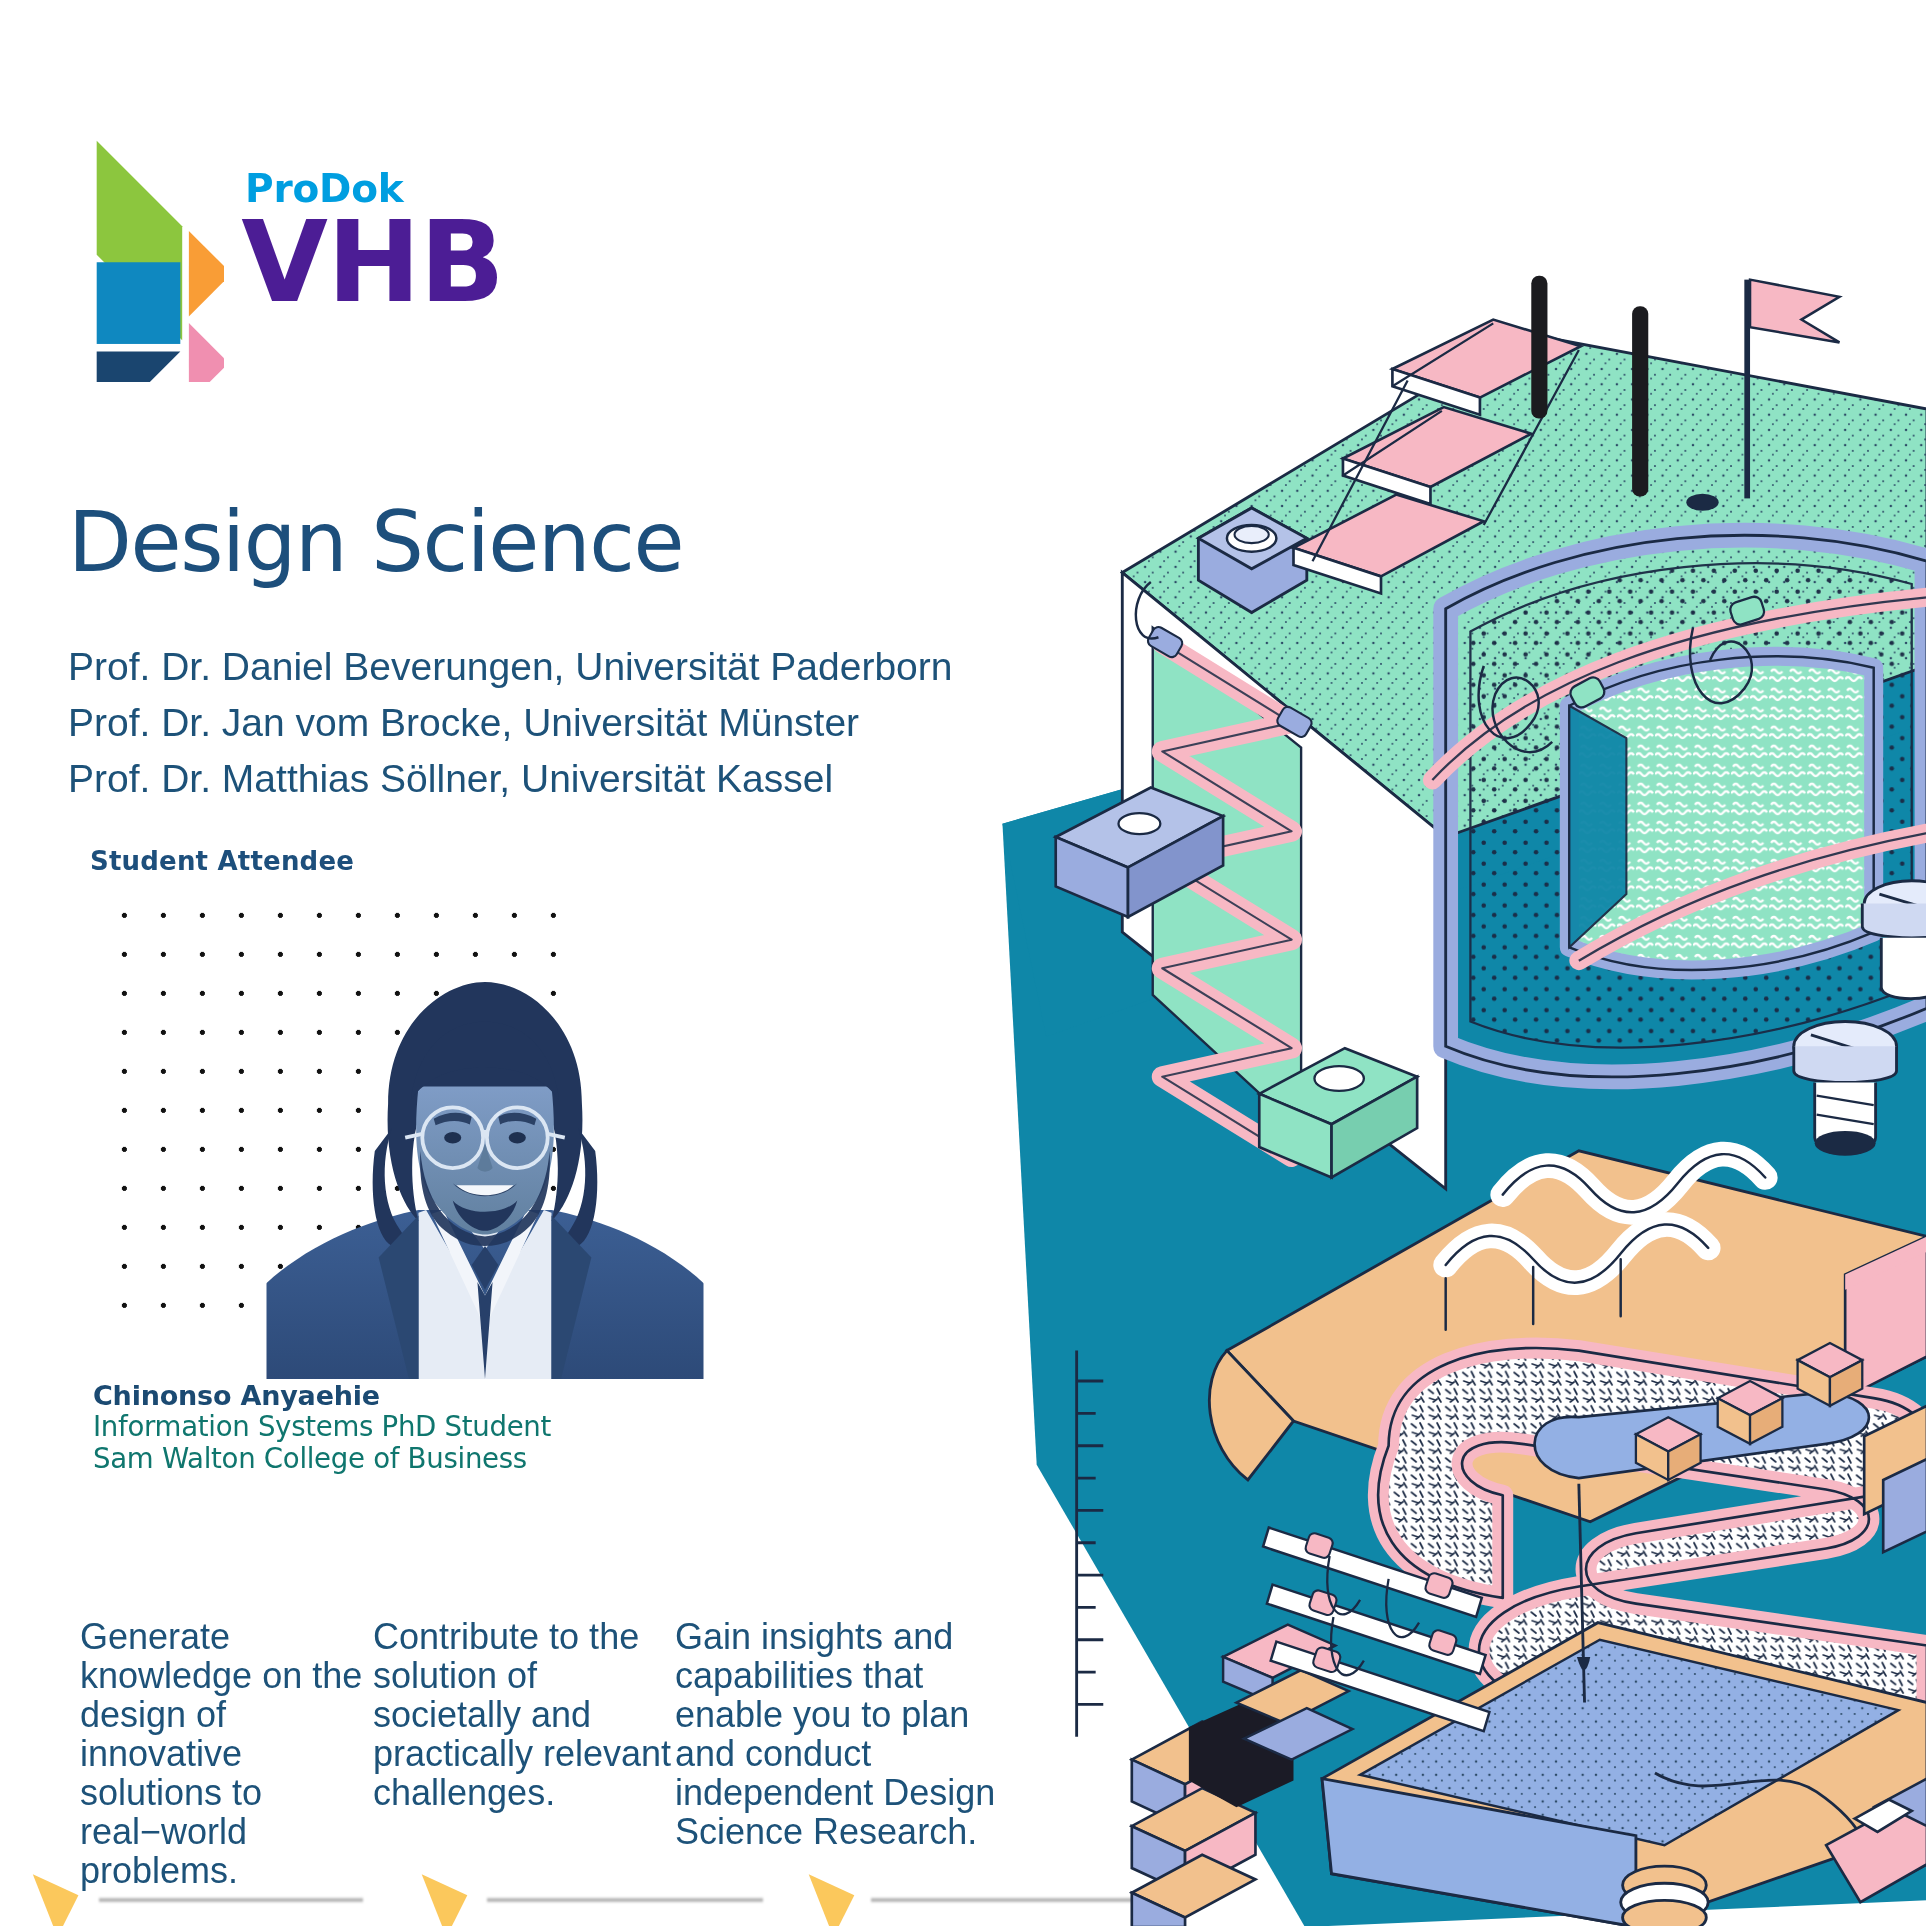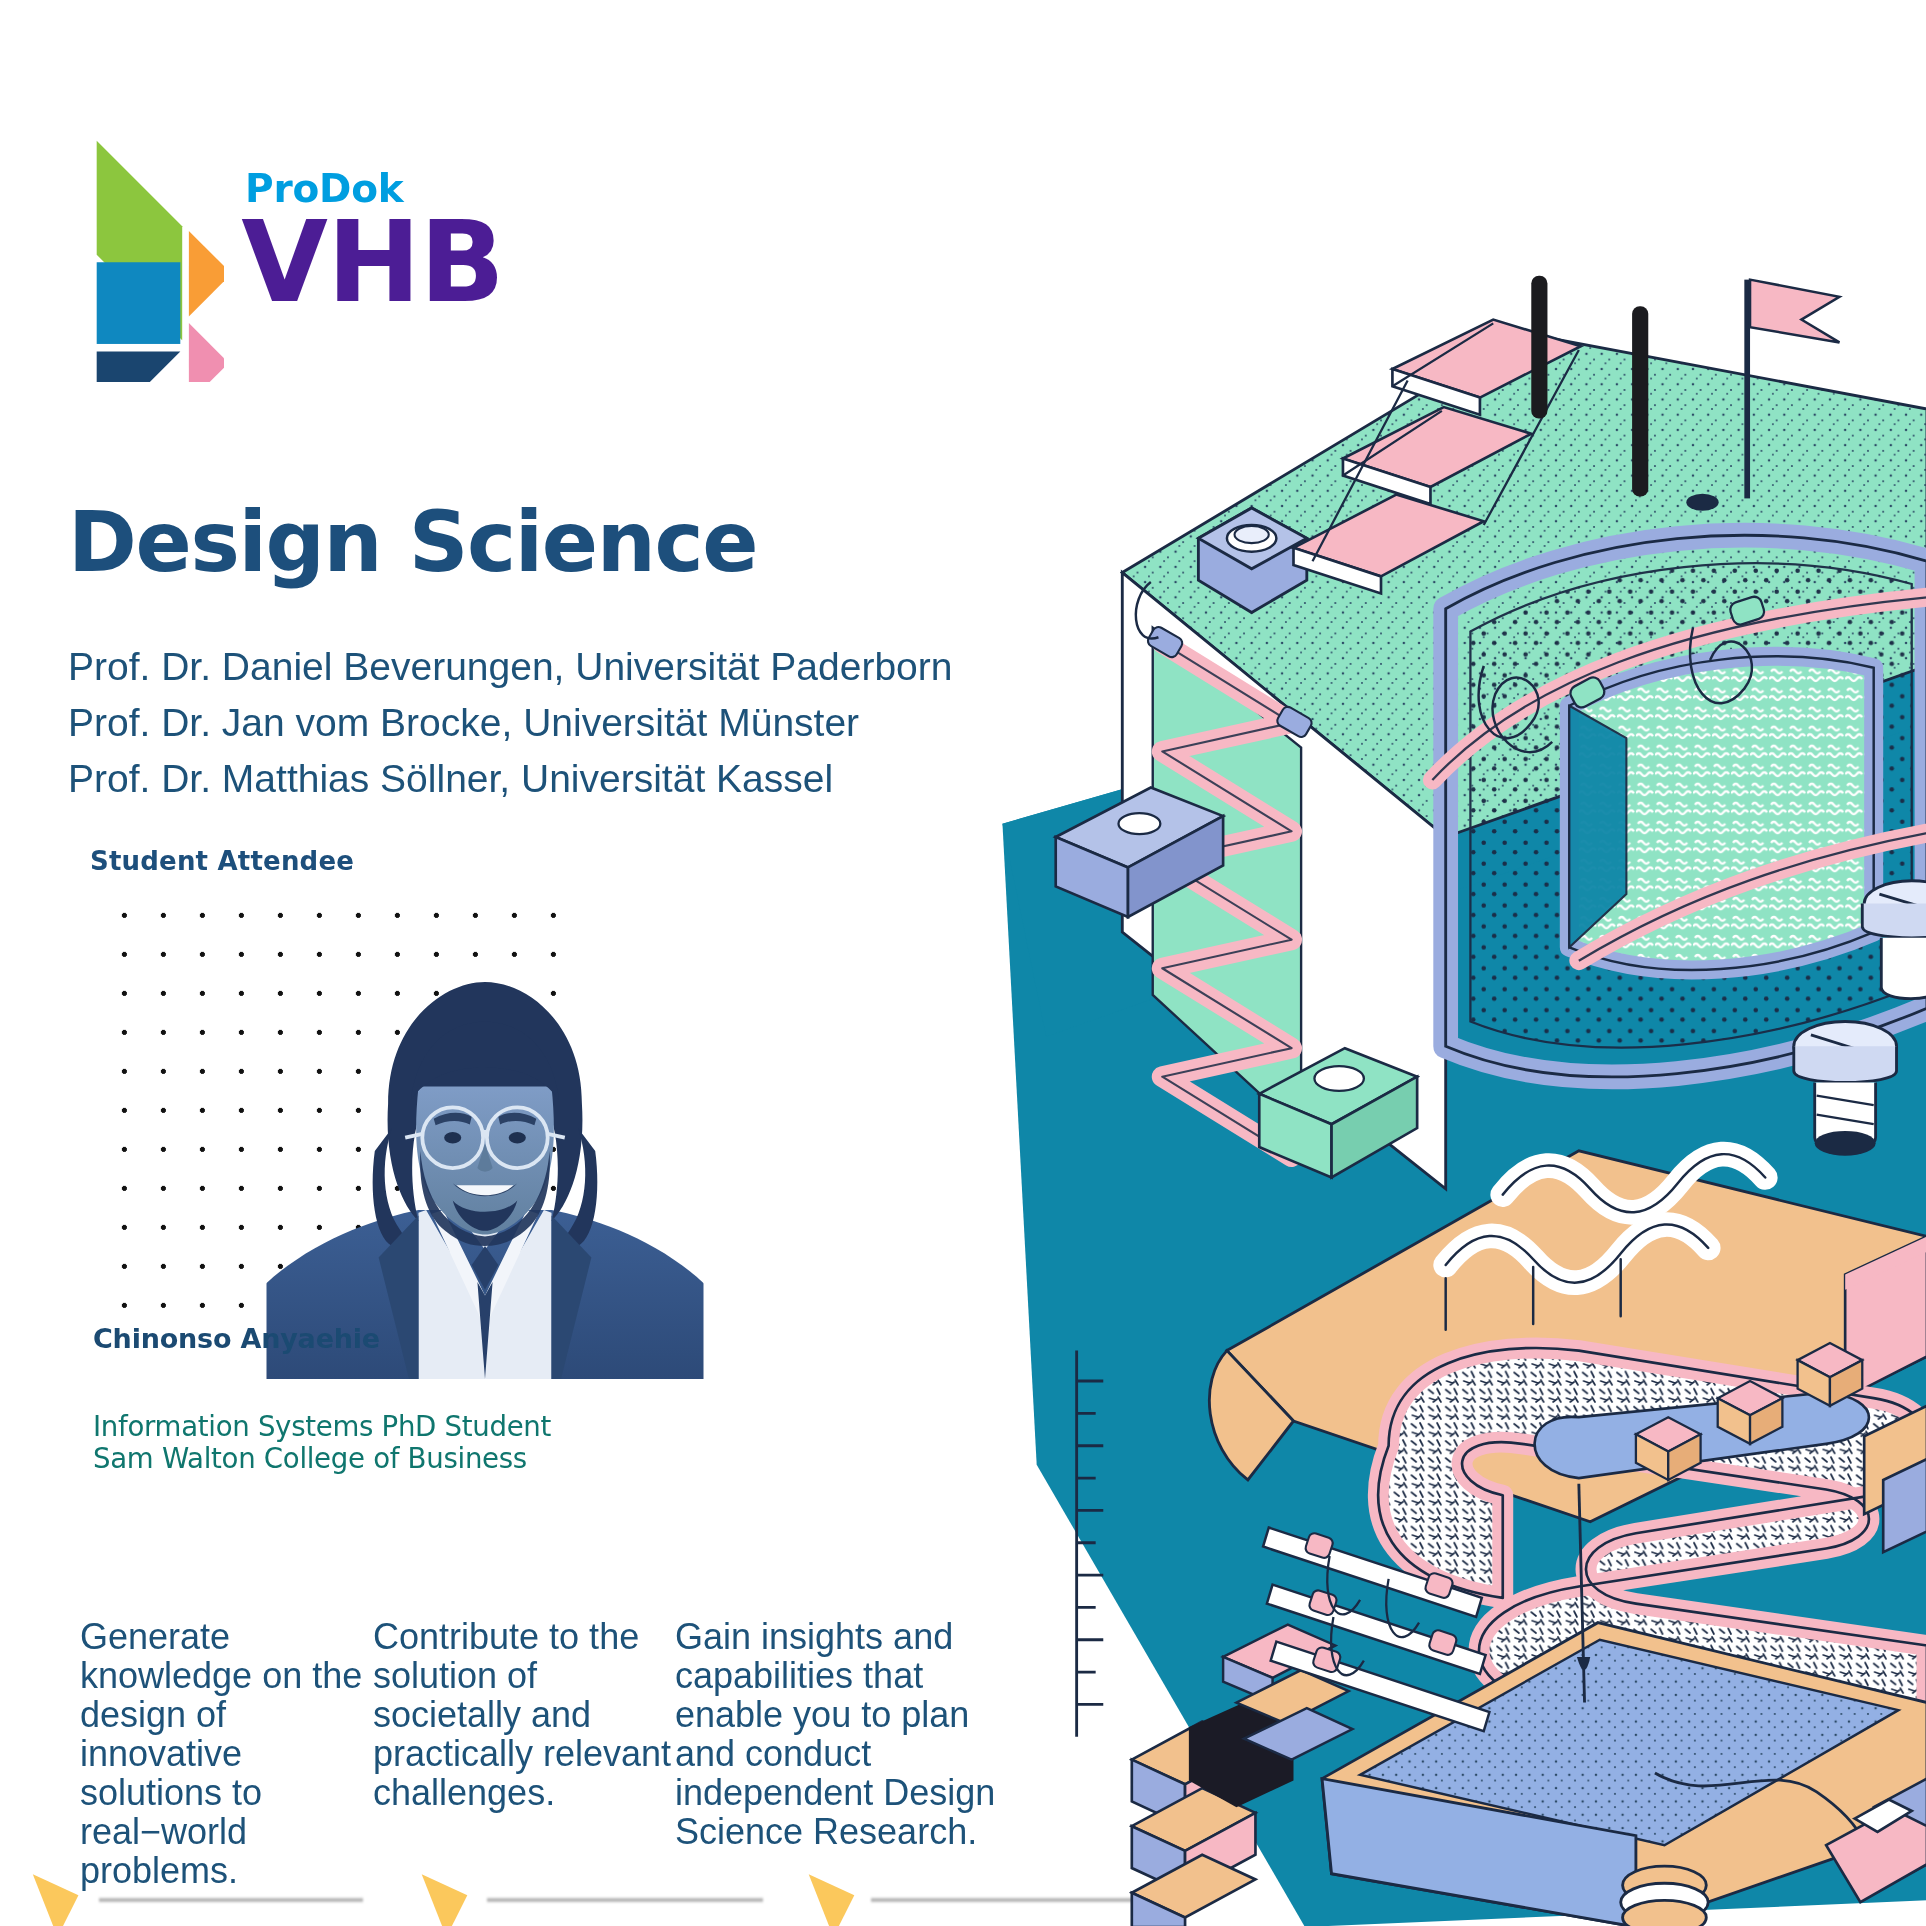--- a/index.html
+++ b/index.html
@@ -70,21 +70,21 @@
     color: #4c1d95;
     line-height: 1;
   }
 
   
   .title {
     position: absolute;
     left: 68px;
     top: 499px;
     font-family: "DejaVu Sans", sans-serif;
-    font-weight: bold;
+    font-weight: normal;
     font-size: 83px;
     letter-spacing: -1.4px;
     color: #1d4f7c;
     line-height: 1.05;
     white-space: nowrap;
   }
   .prof-list {
     position: absolute;
     left: 68px;
     top: 639px;
@@ -128,21 +128,21 @@
   
   .portrait {
     position: absolute;
     left: 0; top: 0;
     width: 438px; height: 418px;
   }
 
   .attendee-name {
     position: absolute;
     left: 93px;
-    top: 1325px;
+    top: 1382px;
     font-family: "DejaVu Sans", sans-serif;
     font-weight: bold;
     font-size: 27px;
     color: #1b4a72;
     line-height: 1.05;
     letter-spacing: -0.2px;
   }
   .attendee-sub {
     position: absolute;
     left: 93px;

